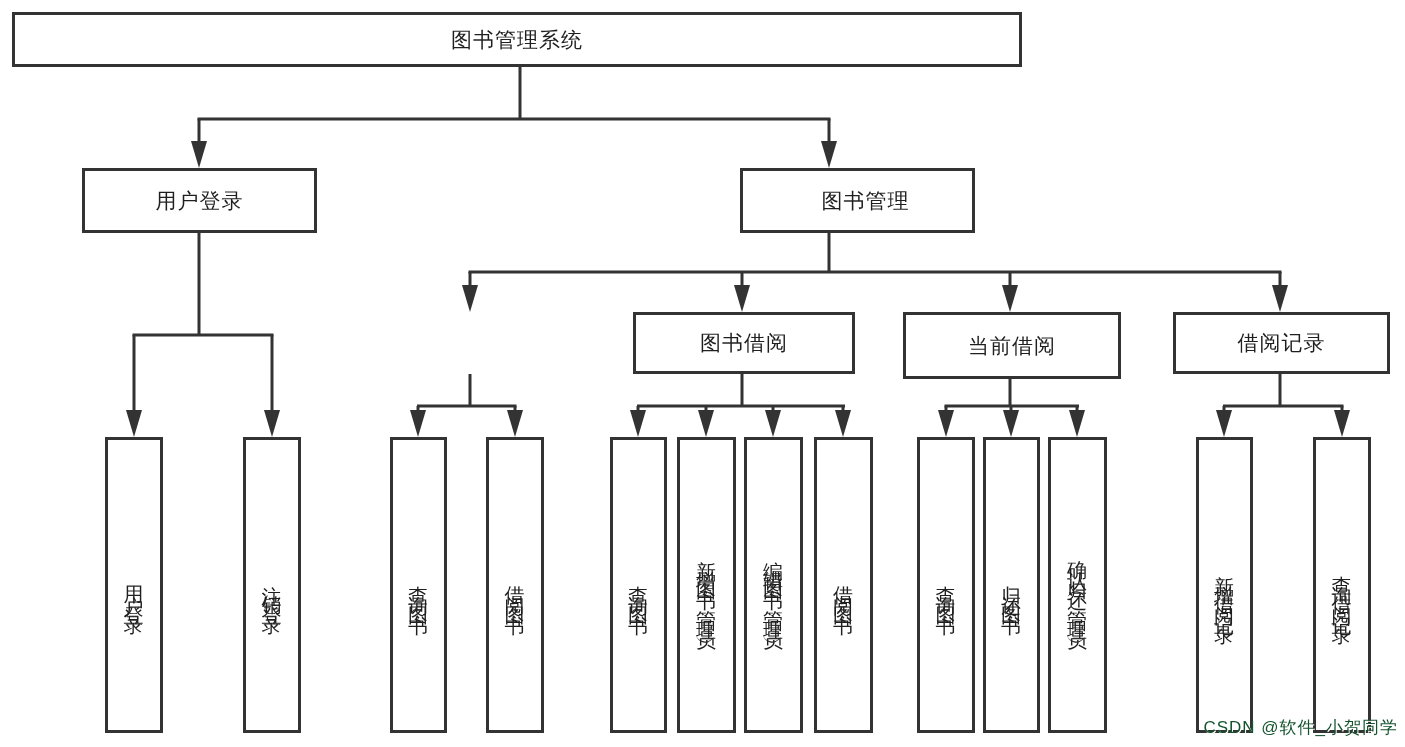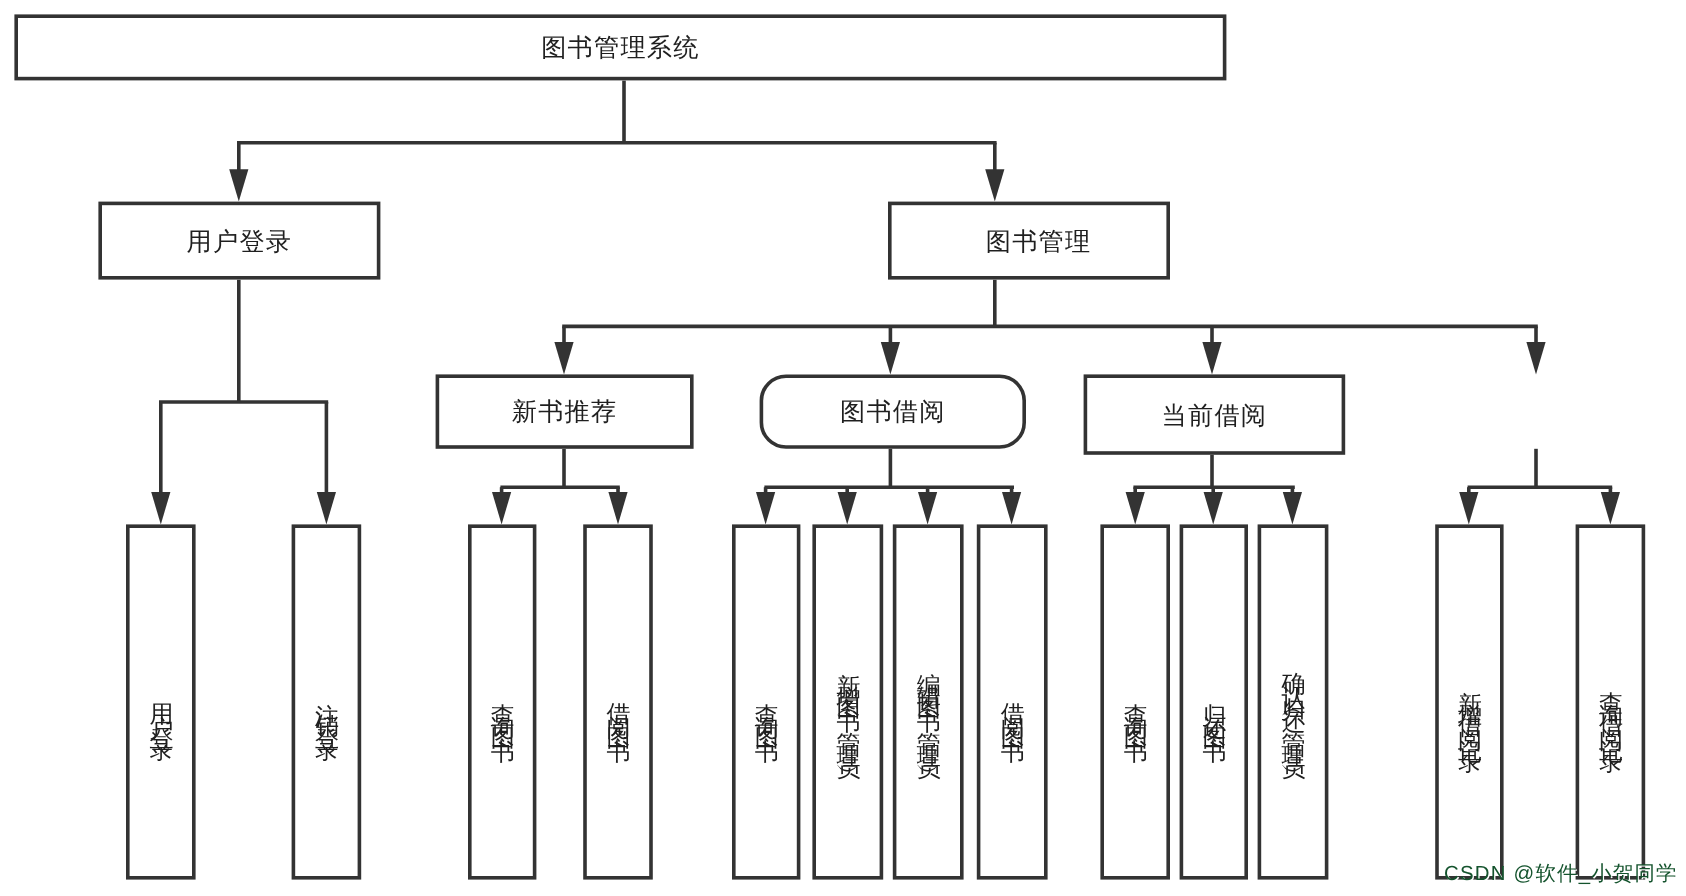--- a/index.html
+++ b/index.html
@@ -171,23 +171,23 @@
           <polygon points="1334,410 1350,410 1342,437"></polygon>
         </g>
     </g>
   </svg>
 
   <div class="hbox" style="left:12px; top:12px; width:1010px; height:55px;">图书管理系统</div>
 
   <div class="hbox" style="left:82px; top:168px; width:235px; height:65px;">用户登录</div>
   <div class="hbox" style="left:740px; top:168px; width:235px; height:65px;padding-left:16px;">图书管理</div>
 
-  <div class="hbox" style="left:363px; top:312px; width:215px; height:62px;">新书推荐</div>
-  <div class="hbox" style="left:633px; top:312px; width:222px; height:62px;border-radius:22px;">图书借阅</div>
+  <div class="hbox" style="left:633px; top:312px; width:222px; height:62px;">图书借阅</div>
   <div class="hbox" style="left:903px; top:312px; width:218px; height:67px;">当前借阅</div>
+  <div class="hbox" style="left:1173px; top:312px; width:217px; height:62px;">借阅记录</div>
 
   <div class="vbox" style="left:105px; width:58px;">
     <span>用户登录</span>
     </div>
   <div class="vbox" style="left:243px; width:58px;">
     <span>注销登录</span>
     </div>
 
   <div class="vbox" style="left:390px; width:57px;">
     <span>查询图书</span>

